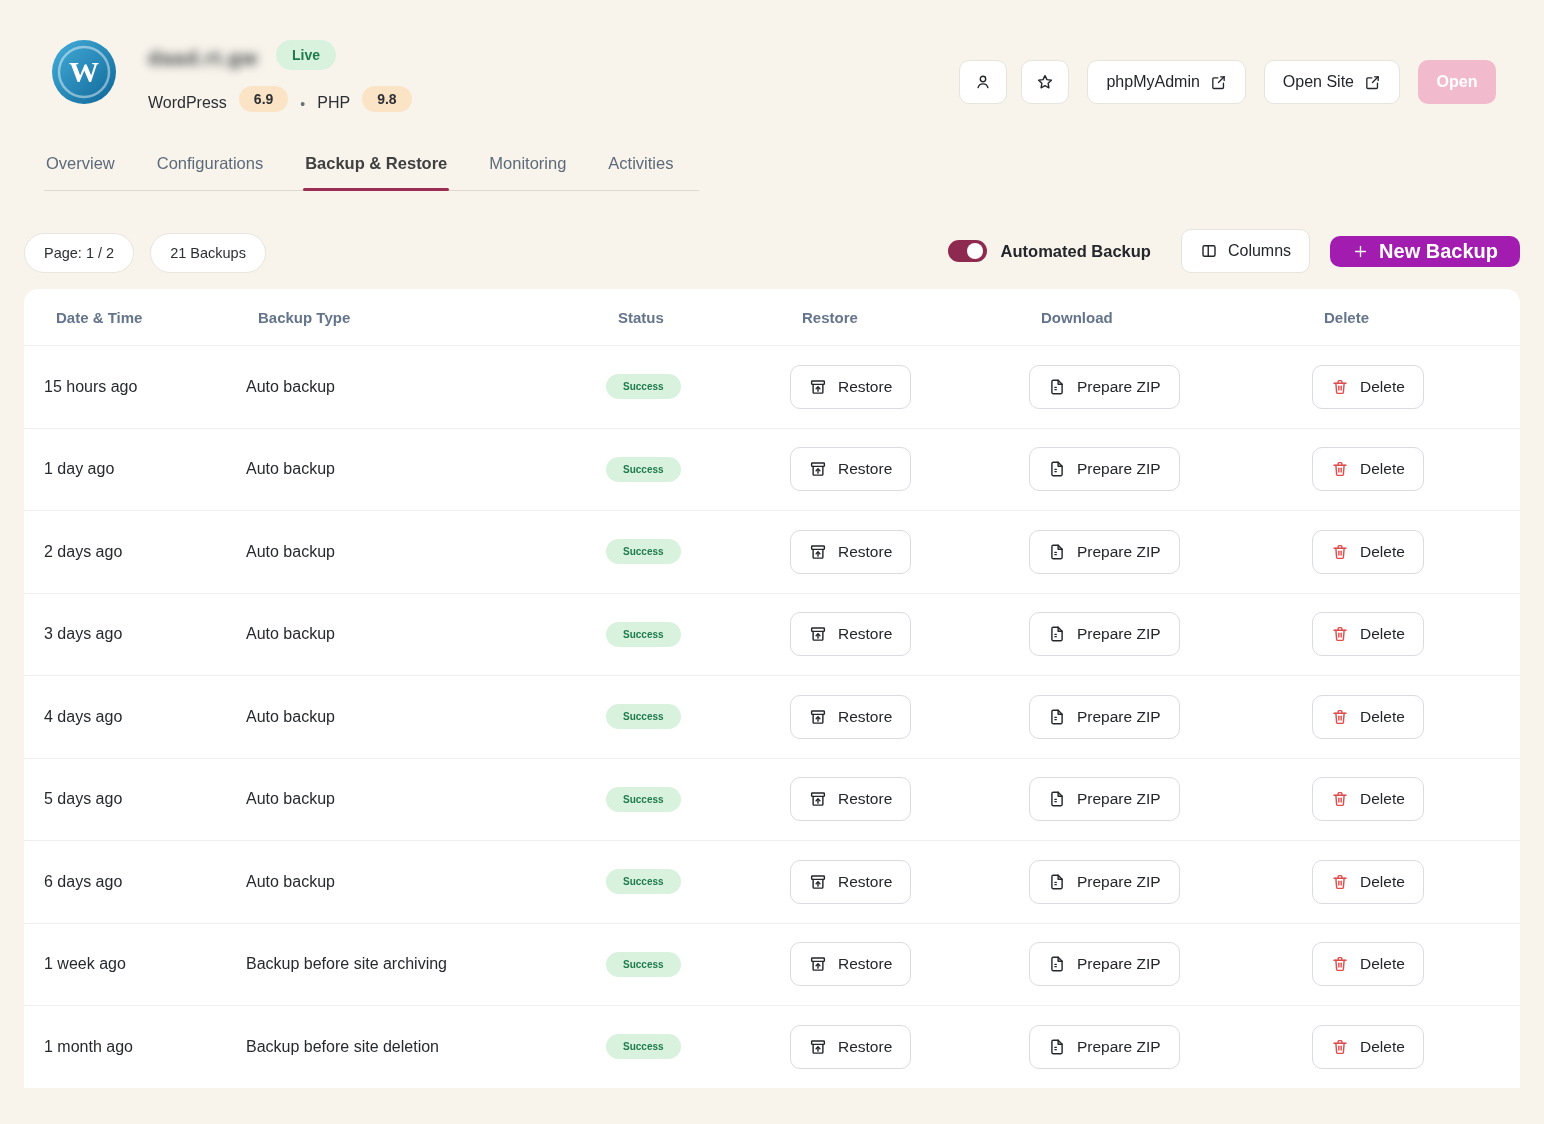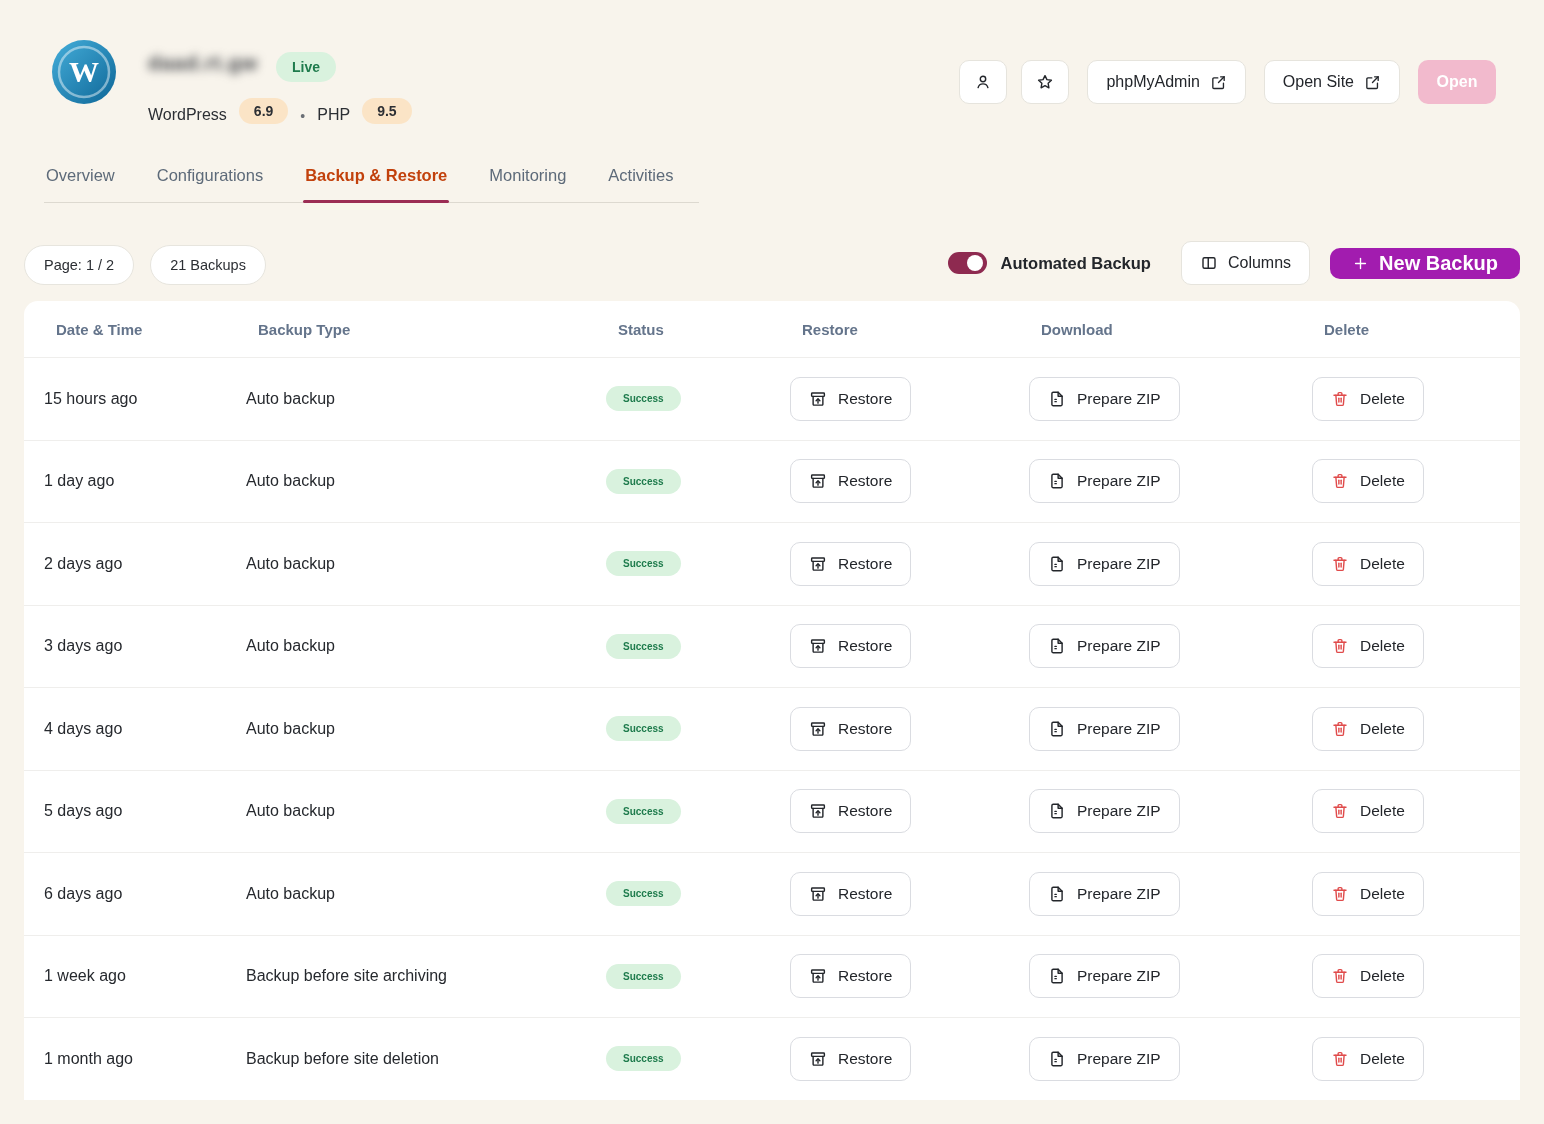--- a/index.html
+++ b/index.html
@@ -11,41 +11,41 @@
     font-size:16px;
   }
   svg { display:block; }
   .icon { width:18px; height:18px; stroke:currentColor; fill:none; stroke-width:1.9; stroke-linecap:round; stroke-linejoin:round; }
   .icon-sm { width:17px; height:17px; }
 
   
   .topbar { display:flex; justify-content:space-between; align-items:flex-start; padding:40px 48px 0 52px; }
   .site-block { display:flex; gap:32px; }
   .wp-logo { width:64px; height:64px; flex:0 0 auto; }
-  .site-info .row1 { display:flex; align-items:flex-start; gap:18px; margin-top:12px; }
+  .site-info .row1 { display:flex; align-items:flex-end; gap:18px; margin-top:0; }
   .site-name { font-size:20px; font-weight:bold; color:#3a3d42; filter:blur(5px); letter-spacing:1px; }
   .badge-green { background:#d9f2de; color:#1e7b4c; font-size:14px; font-weight:bold; padding:7px 16px; border-radius:16px; }
   .row2 { display:flex; align-items:flex-end; gap:12px; margin-top:16px; font-size:16px; color:#2c2f34; }
   .badge-peach { background:#fbe4c6; color:#2c2f34; font-size:14px; font-weight:bold; padding:5px 15px; border-radius:14px; }
   .dot-sep { color:#6b6f76; font-size:14px; }
 
   .top-actions { display:flex; align-items:center; gap:14px; margin-top:20px; }
   .btn { display:inline-flex; align-items:center; justify-content:center; gap:10px;
          background:#ffffff; border:1px solid #e6e4dd; border-radius:10px;
          height:44px; padding:0 18px; font-size:16px; color:#23262b;
          font-family:"Liberation Sans",sans-serif; cursor:pointer; }
   .btn-icon { width:48px; padding:0; }
   .btn-save { background:#f2bacd; border:none; color:#ffffff; font-weight:bold; width:78px; }
   .gap-lg { margin-left:4px; }
 
   
   .tabs { display:inline-flex; gap:38px; margin:42px 0 0 44px; border-bottom:1px solid #ddd9d0; padding:0 24px 0 0; }
   .tab { background:none; border:none; font-family:"Liberation Sans",sans-serif;
          font-size:16.5px; color:#5d6a79; padding:0 2px 17px; cursor:pointer; position:relative; }
-  .tab.active { color:#c2410c; font-weight:bold; }
+  .tab.active { color:#404040; font-weight:bold; }
   .tab.active::after { content:""; position:absolute; left:0; right:0; bottom:-1px; height:3px; background:#9b2c54; border-radius:2px; }
 
   
   .toolbar { display:flex; align-items:flex-end; margin:38px 24px 16px; }
   .chip { background:#ffffff; border:1px solid #e7e5de; border-radius:20px; height:40px;
           display:inline-flex; align-items:center; padding:0 19px; font-size:14.5px; color:#2c2f34; }
   .chip + .chip { margin-left:16px; }
   .toolbar-right { margin-left:auto; display:flex; align-items:center; }
   .toggle { width:39px; height:22px; border-radius:12px; background:#8e2a50; position:relative; cursor:pointer; border:none; }
   .toggle .knob { position:absolute; top:3px; right:4px; width:16px; height:16px; border-radius:50%; background:#ffffff; }
@@ -88,21 +88,21 @@
     <div class="site-info">
       <div class="row1">
         <span class="site-name">daad.rt.gw</span>
         <span class="badge-green">Live</span>
       </div>
       <div class="row2">
         <span>WordPress</span>
         <span class="badge-peach">6.9</span>
         <span class="dot-sep">•</span>
         <span>PHP</span>
-        <span class="badge-peach">9.5</span>
+        <span class="badge-peach">9.8</span>
       </div>
     </div>
   </div>
 
   <div class="top-actions">
     <button class="btn btn-icon">
       <span>
         <svg class="icon" viewBox="0 0 24 24">
             <circle cx="12" cy="8" r="3.6"></circle>
             <path d="M5.5 19.5c.8-3.4 3.4-5 6.5-5s5.7 1.6 6.5 5"></path>

